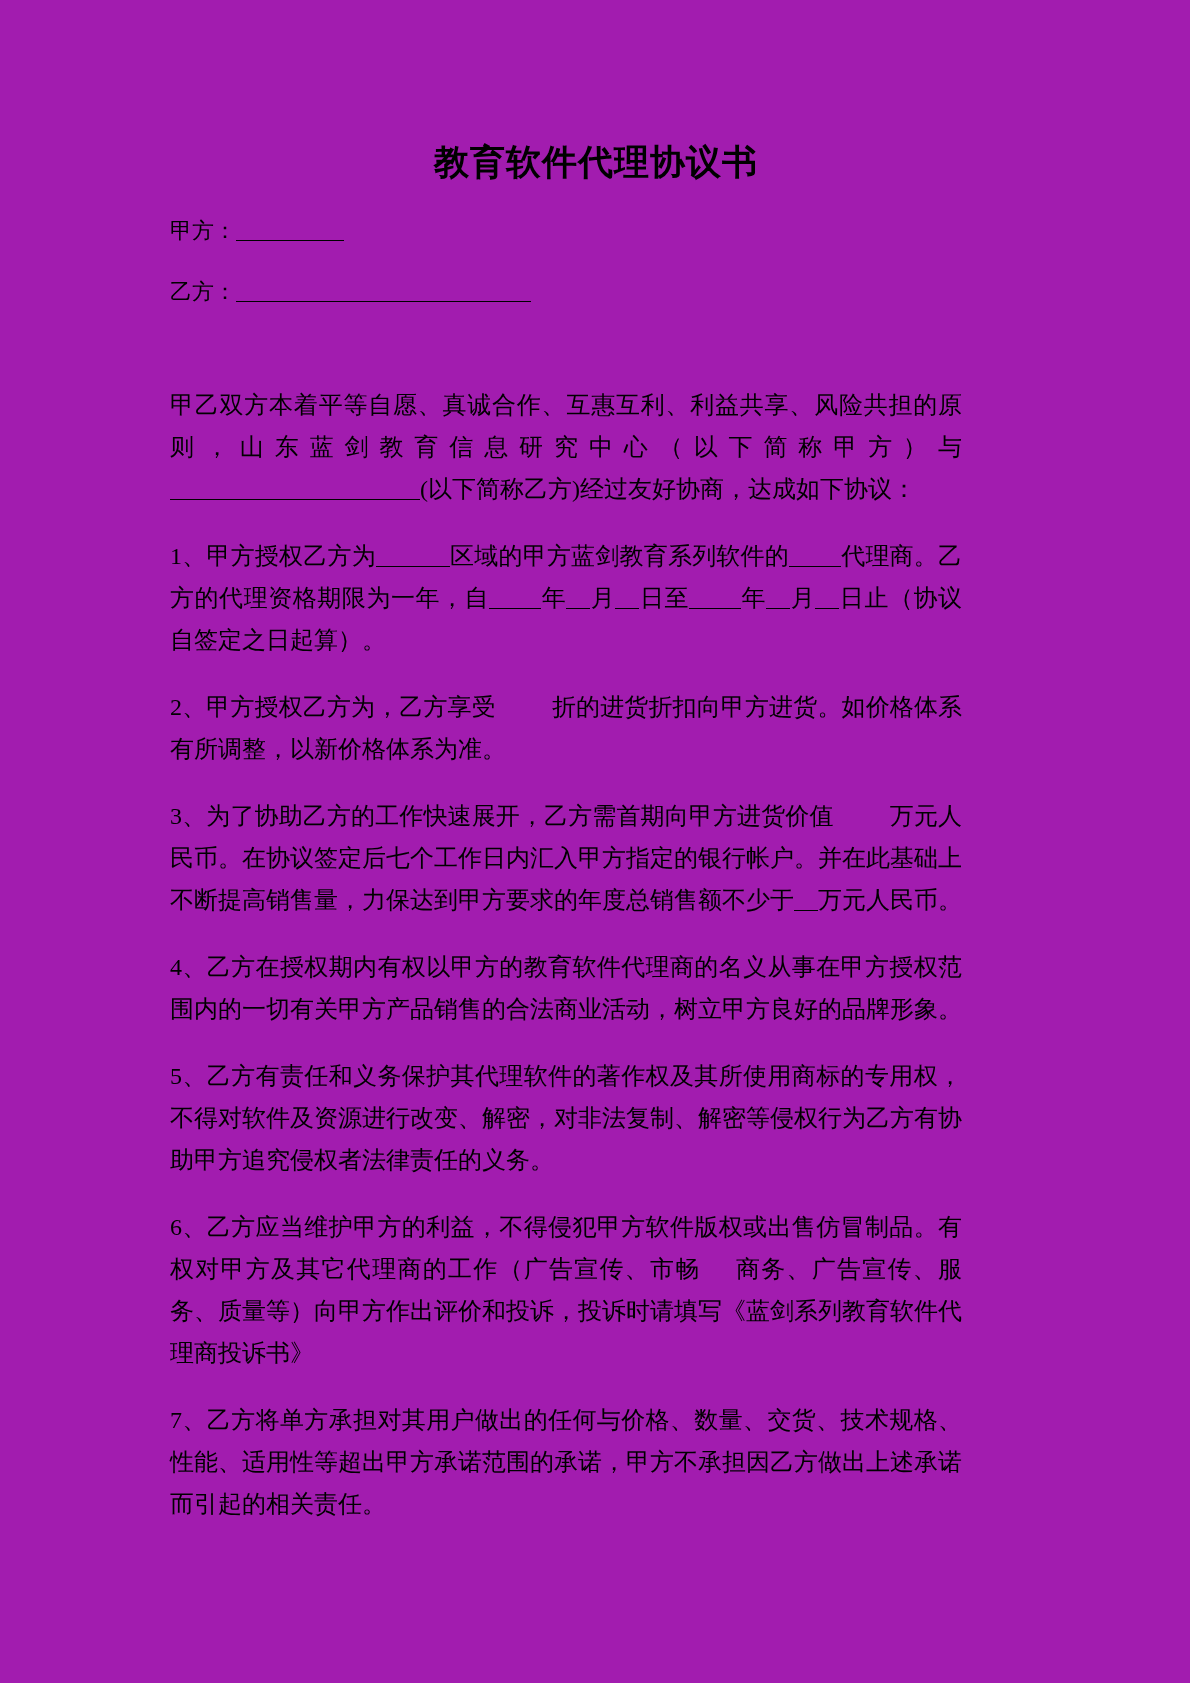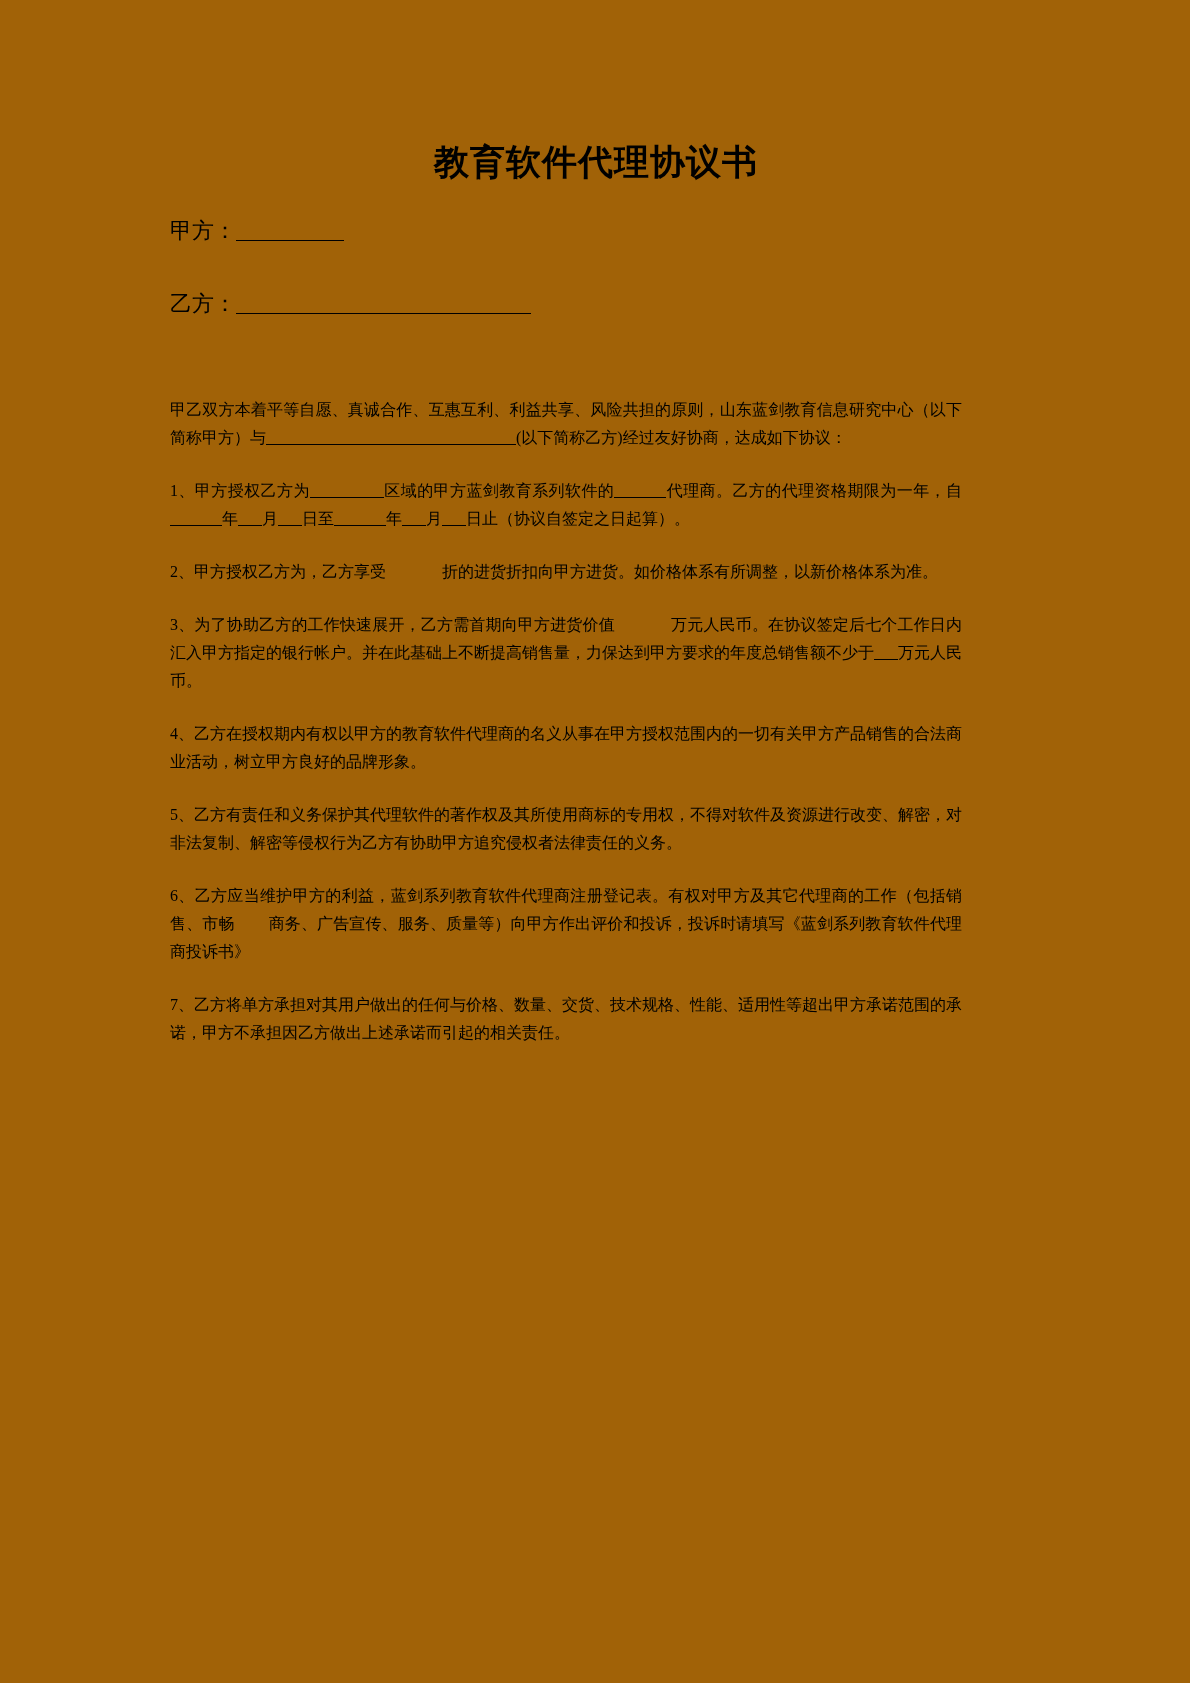--- a/index.html
+++ b/index.html
@@ -11,21 +11,21 @@
     width: 1190px;
     height: 1683px;
     font-family: "Liberation Serif", "DejaVu Serif", serif;
     color: #000000;
     overflow: hidden;
   }
   .page {
     position: relative;
     width: 1190px;
     height: 1683px;
-    background: #a16207;
+    background: #a21caf;
     box-sizing: border-box;
     padding: 140px 228px 0 170px;
   }
   .doc-title {
     text-align: center;
     font-size: 35px;
     font-weight: bold;
     letter-spacing: 1px;
     margin: 0 0 0 0;
     padding-left: 60px;
@@ -34,35 +34,35 @@
   .party-line {
     font-size: 22px;
     line-height: 1.5;
     margin: 0;
     white-space: pre;
   }
   .party-block {
     margin-top: 28px;
   }
   .party-block .party-line + .party-line {
-    margin-top: 40px;
+    margin-top: 28px;
   }
   .blank {
     display: inline-block;
     border-bottom: 1.4px solid #000;
     height: 1em;
     vertical-align: -0.15em;
   }
   .bl-a { width: 108px; }
   .bl-b { width: 295px; }
   .body-block {
     margin-top: 76px;
   }
   p.para {
-    font-size: 16px;
+    font-size: 24px;
     line-height: 1.75;
     margin: 0 0 25px 0;
     text-align: justify;
     text-justify: inter-ideograph;
     word-break: break-all;
   }
   p.para.section {
     margin-bottom: 27px;
   }
   .gap {
@@ -95,18 +95,18 @@
 
     <p class="para"><span>2、</span><span>甲方授权乙方为，乙方享受</span><span class="gap gap-md"></span><span>折的进货折扣向甲方进货。如价格体系有所调整，以新价格体系为准。</span></p>
 
     <p class="para"><span>3、</span><span>为了协助乙方的工作快速展开，乙方需首期向甲方进货价值</span><span class="gap gap-md"></span><span>万元人民币。在协议签定后七个工作日内汇入甲方指定的银行帐户。并在此基础上不断提高销售量，力保达到甲方要求的年度总销售额不少于</span><span class="ul-2"></span><span>万元人民币。</span></p>
 
     <p class="para"><span>4、</span><span>乙方在授权期内有权以甲方的教育软件代理商的名义从事在甲方授权范围内的一切有关甲方产品销售的合法商业活动，树立甲方良好的品牌形象。</span></p>
 
 
     <p class="para"><span>5、</span><span>乙方有责任和义务保护其代理软件的著作权及其所使用商标的专用权，不得对软件及资源进行改变、解密，对非法复制、解密等侵权行为乙方有协助甲方追究侵权者法律责任的义务。</span></p>
 
-    <p class="para"><span>6、</span><span>乙方应当维护甲方的利益，蓝剑系列教育软件代理商注册登记表。有权对甲方及其它代理商的工作（包括销售、市畅</span><span class="gap gap-sm"></span><span>商务、广告宣传、服务、质量等）向甲方作出评价和投诉，投诉时请填写《蓝剑系列教育软件代理商投诉书》</span></p>
+    <p class="para"><span>6、</span><span>乙方应当维护甲方的利益，不得侵犯甲方软件版权或出售仿冒制品。有权对甲方及其它代理商的工作（广告宣传、市畅</span><span class="gap gap-sm"></span><span>商务、广告宣传、服务、质量等）向甲方作出评价和投诉，投诉时请填写《蓝剑系列教育软件代理商投诉书》</span></p>
 
     <p class="para"><span>7、</span><span>乙方将单方承担对其用户做出的任何与价格、数量、交货、技术规格、性能、适用性等超出甲方承诺范围的承诺，甲方不承担因乙方做出上述承诺而引起的相关责任。</span></p>
 
   </div>
 </div>
 
 </body></html>

